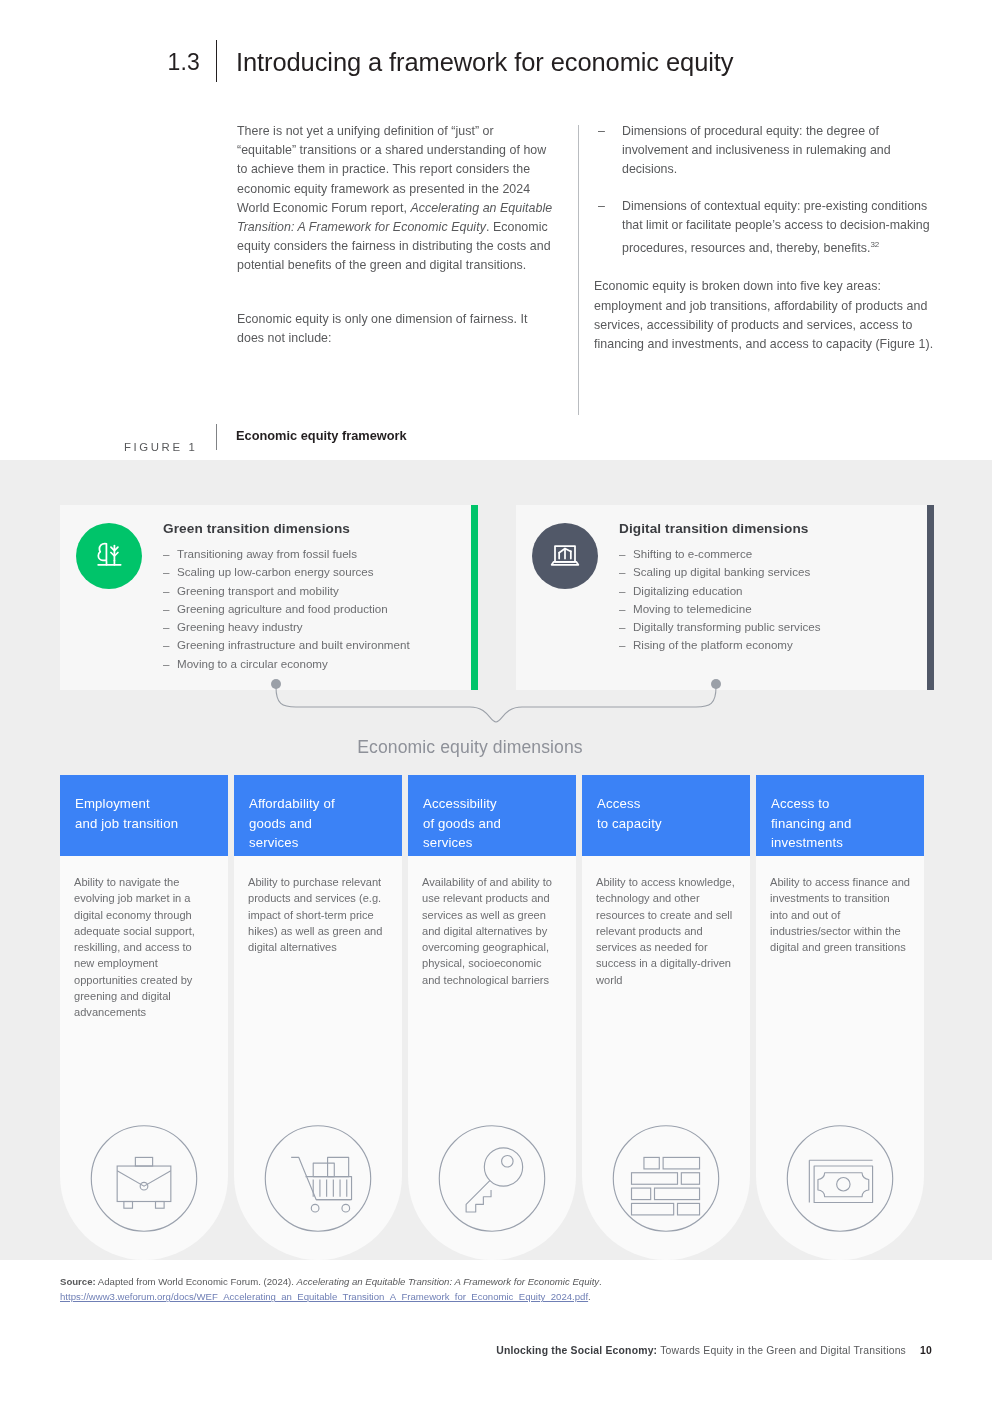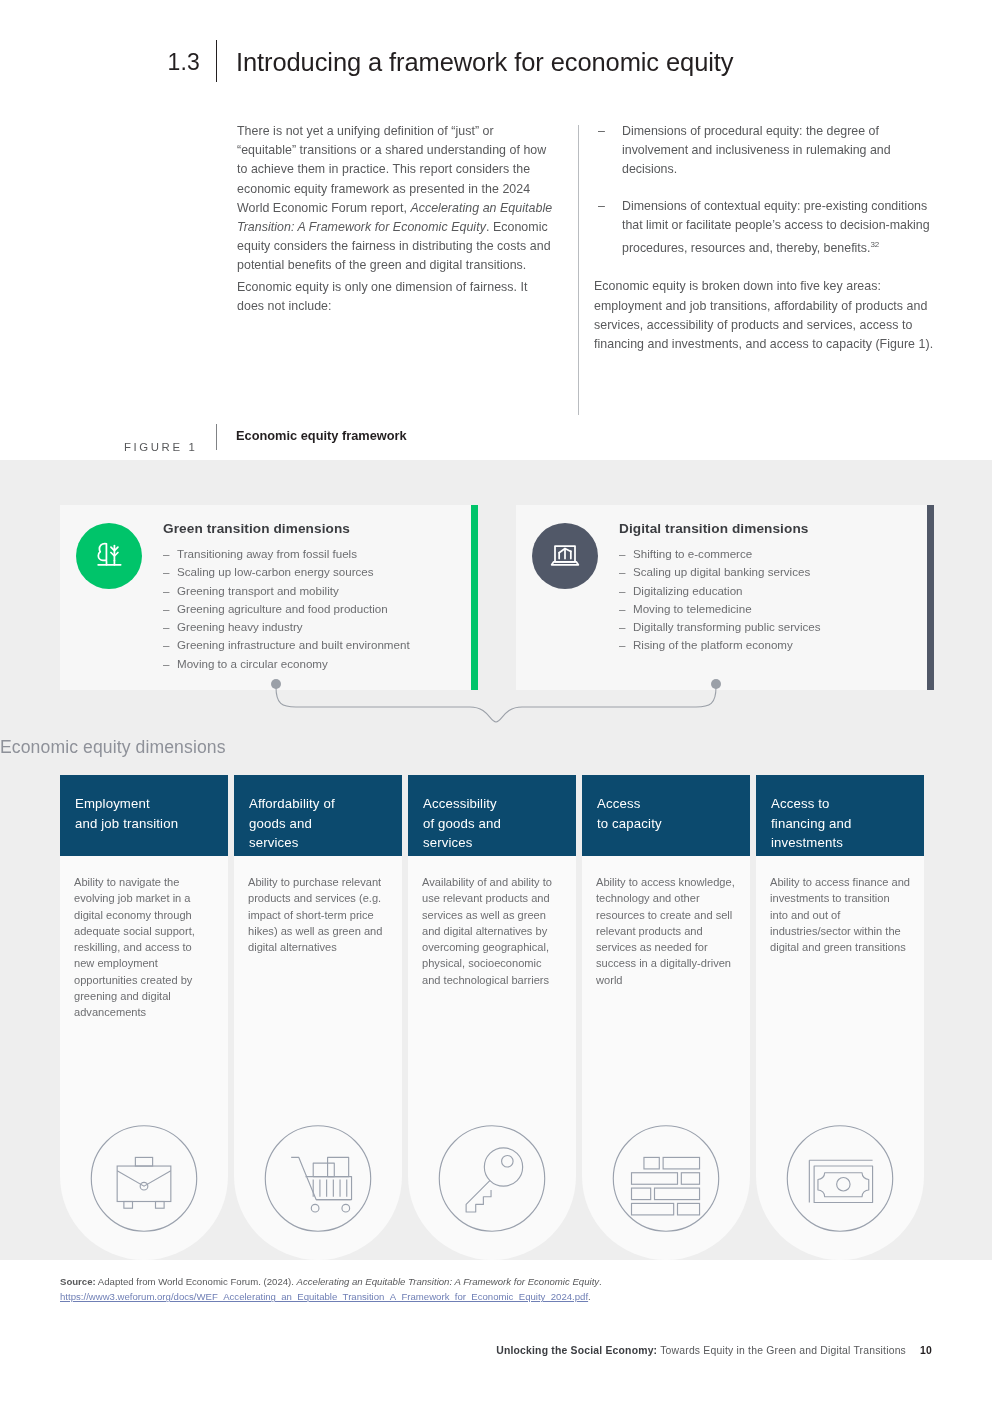--- a/index.html
+++ b/index.html
@@ -29,21 +29,21 @@
 
   
   .intro { position: absolute; left: 0; top: 122px; width: 992px; }
   .col-left  { position: absolute; left: 237px; top: 0; width: 318px; }
   .col-right { position: absolute; left: 594px; top: 0; width: 343px; padding-left: 0; }
   .col-rule  { position: absolute; left: 578px; top: 3px; width: 1px; height: 290px; background: #b9bcc0; }
 
   .body-p {
     font-size: 12.4px; line-height: 19.2px; color: #58595b; letter-spacing: 0.05px;
   }
-  .body-p + .body-p { margin-top: 2px; }
+  .body-p + .body-p { margin-top: 34px; }
   .body-p i { font-style: italic; }
 
   .bullets { list-style: none; }
   .bullets li {
     position: relative; padding-left: 28px;
     font-size: 12.4px; line-height: 19.2px; color: #58595b;
   }
   .bullets li + li { margin-top: 17px; }
   .bullets li .dash {
     position: absolute; left: 4px; top: 0; color: #58595b;
@@ -101,30 +101,30 @@
   .tlist li {
     position: relative; padding-left: 14px;
     font-size: 11.6px; line-height: 18.3px; color: #6d6e71;
   }
   .tlist li .dash { position: absolute; left: 0; top: 0; }
 
   
   .connector { position: absolute; left: 0; top: 676px; width: 992px; height: 60px; }
 
   .eq-label {
-    position: absolute; left: 0; top: 737px; width: 940px; 
+    position: absolute; left: 0; top: 737px; width: 940px; text-align: center;
     font-size: 17.6px; color: #8e9199; letter-spacing: 0.1px;
   }
 
   
   .cols { position: absolute; left: 60px; top: 775px; width: 874px; display: flex; gap: 6px; }
   .col { width: 168px; display: flex; flex-direction: column; }
 
   .col-head {
-    background: #0c4a6e; color: #ffffff;
+    background: #3b82f6; color: #ffffff;
     padding: 19px 15px 17px 15px; height: 81px;
     font-size: 13.2px; line-height: 19.6px; font-weight: normal;
     letter-spacing: 0.15px;
   }
   .col-card {
     background: #fafafa; flex: 1 1 auto;
     border-bottom-left-radius: 84px; border-bottom-right-radius: 84px;
     padding: 18px 14px 0 14px; height: 404px; position: relative;
   }
   .col-desc { font-size: 11.1px; line-height: 16.3px; color: #6d6e71; }

